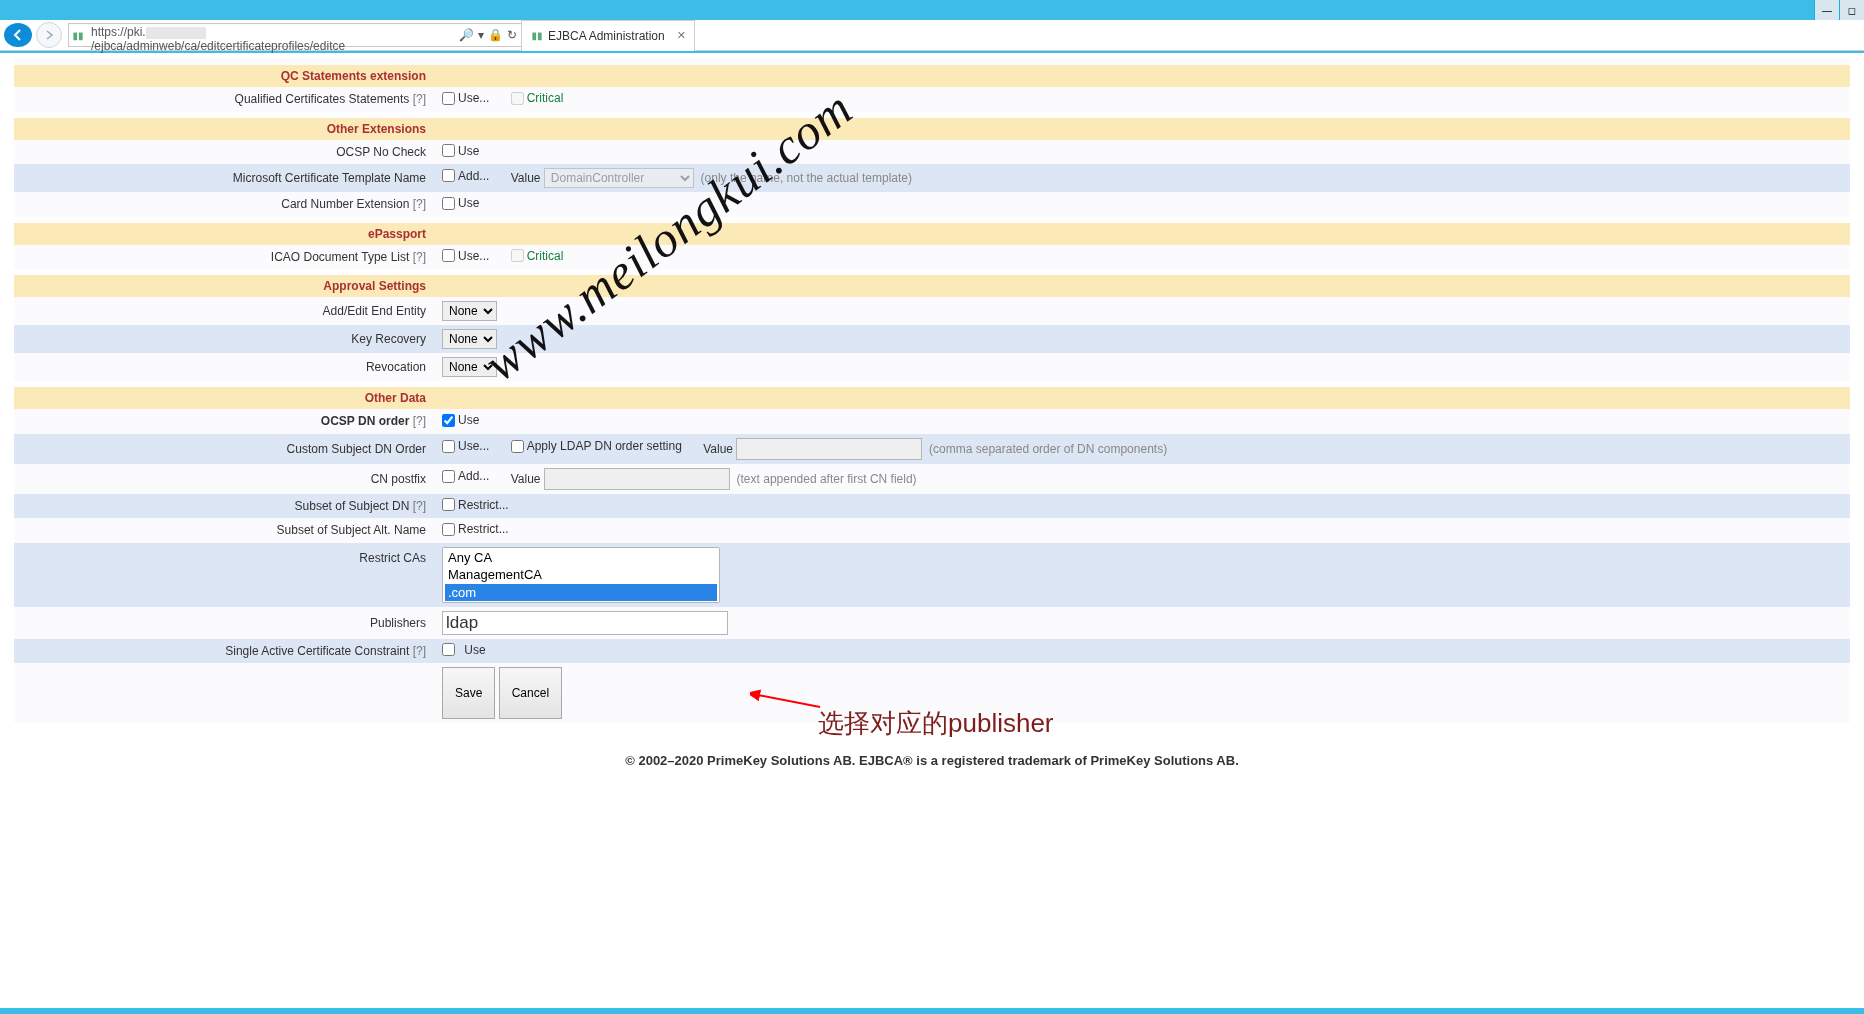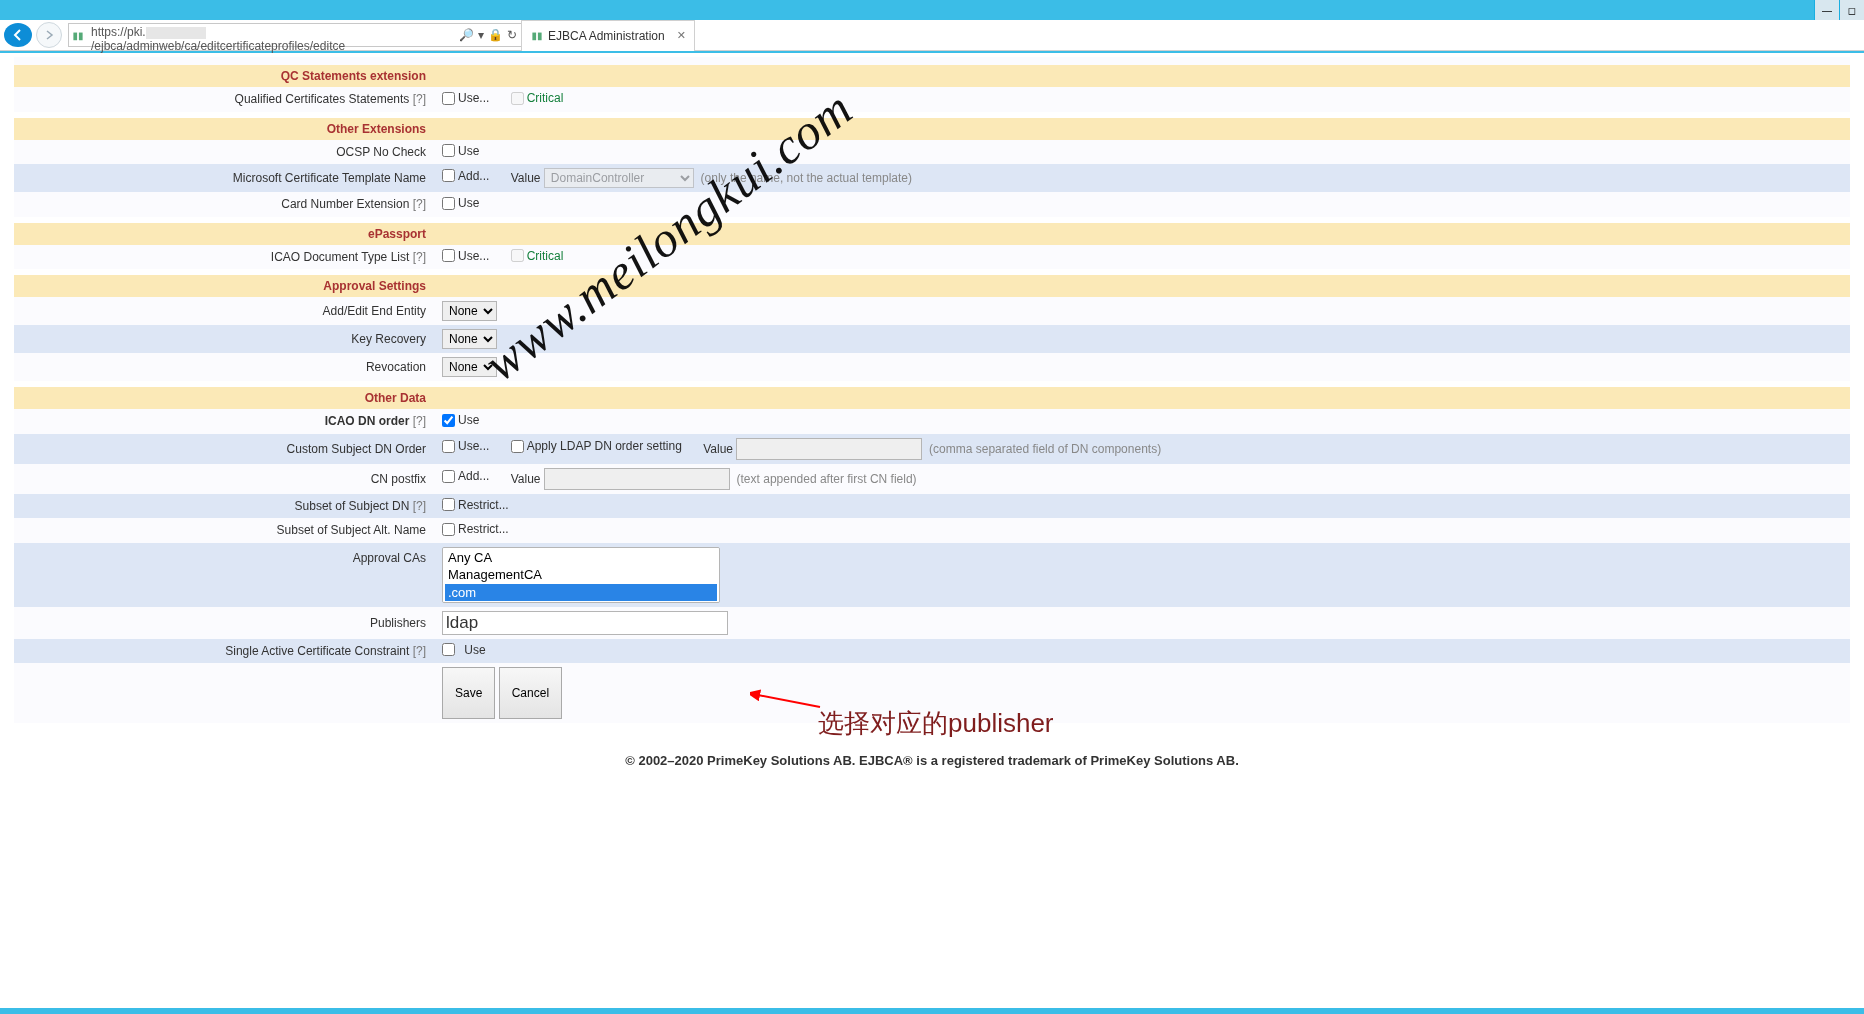--- a/index.html
+++ b/index.html
@@ -217,40 +217,40 @@
       <tr class="spacer">
             <td></td>
             <td></td>
           </tr>
 
       <tr class="hdr">
             <td class="lab">Other Data</td>
             <td></td>
           </tr>
       <tr class="even">
-        <td class="lab bold"><span>ICAO DN order</span> <span class="help" style="font-weight:normal">[?]</span></td>
+        <td class="lab bold"><span>OCSP DN order</span> <span class="help" style="font-weight:normal">[?]</span></td>
         <td><label class="cb">
                 <input type="checkbox" checked="" style="">
                 <span>Use</span>
               </label></td>
       </tr>
       <tr class="odd">
         <td class="lab">Custom Subject DN Order</td>
         <td>
           <label class="cb">
                 <input type="checkbox" style="">
                 <span>Use...</span>
               </label>
           <label class="cb">
                 <input type="checkbox" style="">
                 <span>Apply LDAP DN order setting</span>
               </label>
           <span>Value</span>
           <input type="text" class="val" style="">
-          &nbsp;<span class="hint">(comma separated field of DN components)</span>
+          &nbsp;<span class="hint">(comma separated order of DN components)</span>
         </td>
       </tr>
       <tr class="even">
         <td class="lab">CN postfix</td>
         <td>
           <label class="cb">
                 <input type="checkbox" style="">
                 <span>Add...</span>
               </label>
           <span>Value</span>
@@ -266,21 +266,21 @@
               </label></td>
       </tr>
       <tr class="even">
         <td class="lab">Subset of Subject Alt. Name</td>
         <td><label class="cb">
                 <input type="checkbox" style="">
                 <span>Restrict...</span>
               </label></td>
       </tr>
       <tr class="odd">
-        <td class="lab" style="vertical-align:top;padding-top:8px">Approval CAs</td>
+        <td class="lab" style="vertical-align:top;padding-top:8px">Restrict CAs</td>
         <td>
           <select multiple="" size="3" class="sel-multi">
             <option>Any CA</option>
             <option>ManagementCA</option>
             <option selected="" class="sel">.com</option>
           </select>
         </td>
       </tr>
       <tr class="even">
         <td class="lab">Publishers</td>

